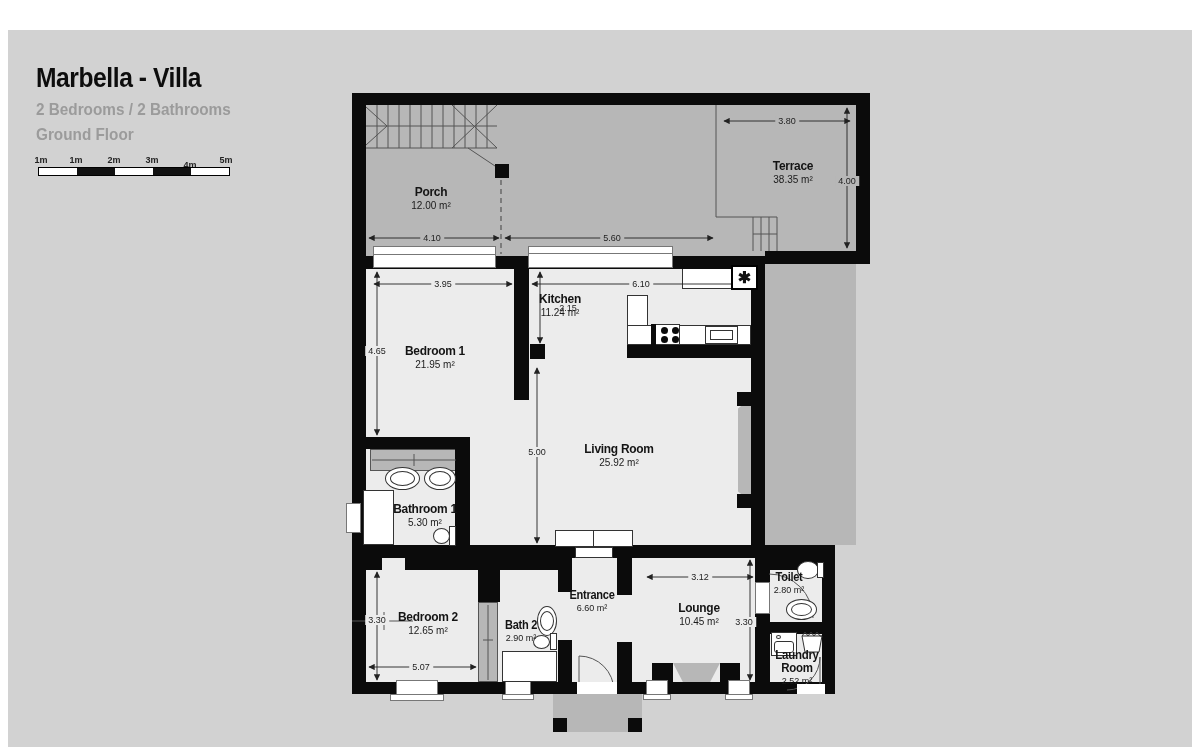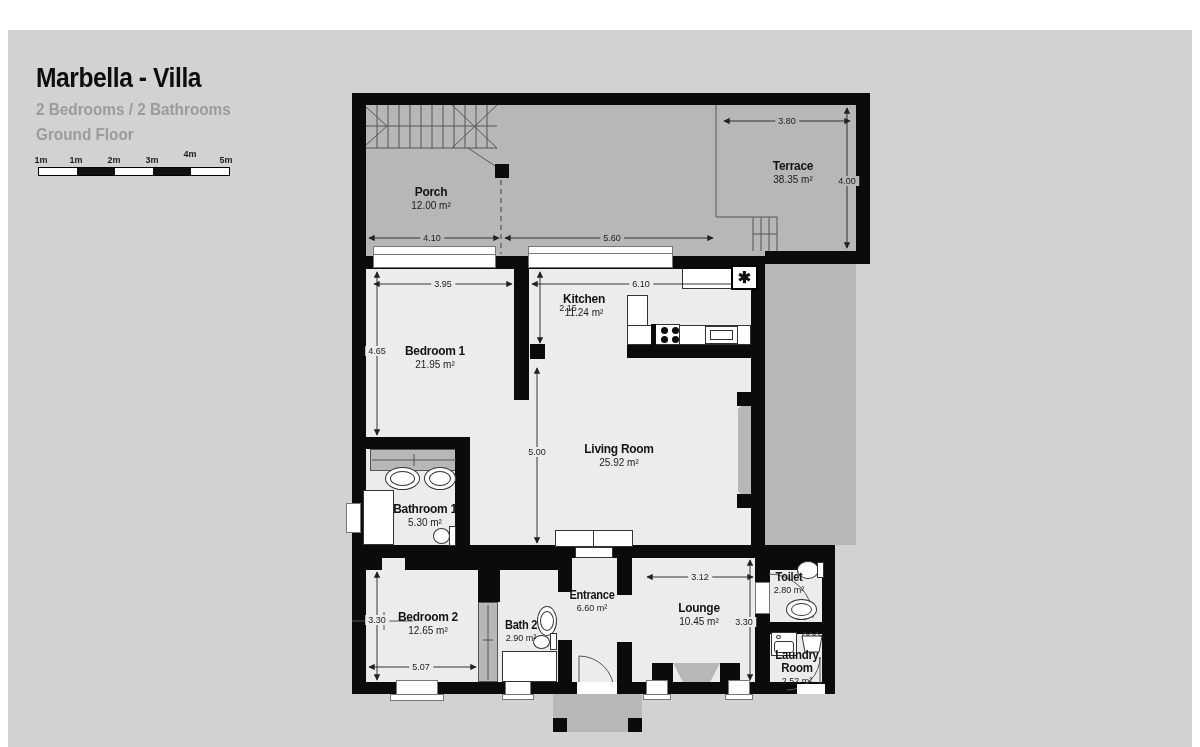--- a/index.html
+++ b/index.html
@@ -51,21 +51,21 @@
 
   <div class="title">Marbella - Villa</div>
   <div class="sub" style="top:100px">2 Bedrooms / 2 Bathrooms</div>
   <div class="sub" style="top:125px">Ground Floor</div>
 
   <div>
     <span class="sclabel" style="left:41px;top:155px">1m</span>
     <span class="sclabel" style="left:76px;top:155px">1m</span>
     <span class="sclabel" style="left:114px;top:155px">2m</span>
     <span class="sclabel" style="left:152px;top:155px">3m</span>
-    <span class="sclabel" style="left:190px;top:149px">4m</span>
+    <span class="sclabel" style="left:190px;top:160px">4m</span>
     <span class="sclabel" style="left:226px;top:155px">5m</span>
     <div class="scalebar">
       <div class="scseg w"></div>
         <div class="scseg b"></div>
         <div class="scseg w"></div>
         <div class="scseg b"></div>
         <div class="scseg w"></div>
     </div>
   </div>
 
@@ -294,21 +294,21 @@
   <span class="dim on-room" style="left:744px;top:622px">3.30</span>
 
   <div class="rlabel" style="left:431px;top:197px">
     <div class="rname">Porch</div>
     <div class="rarea">12.00 m²</div>
   </div>
   <div class="rlabel" style="left:793px;top:171px">
     <div class="rname">Terrace</div>
     <div class="rarea">38.35 m²</div>
   </div>
-  <div class="rlabel" style="left:584px;top:304px">
+  <div class="rlabel" style="left:560px;top:304px">
     <div class="rname">Kitchen</div>
     <div class="rarea">11.24 m²</div>
   </div>
   <div class="rlabel" style="left:435px;top:356px">
     <div class="rname">Bedroom 1</div>
     <div class="rarea">21.95 m²</div>
   </div>
   <div class="rlabel" style="left:619px;top:454px">
     <div class="rname">Living Room</div>
     <div class="rarea">25.92 m²</div>

